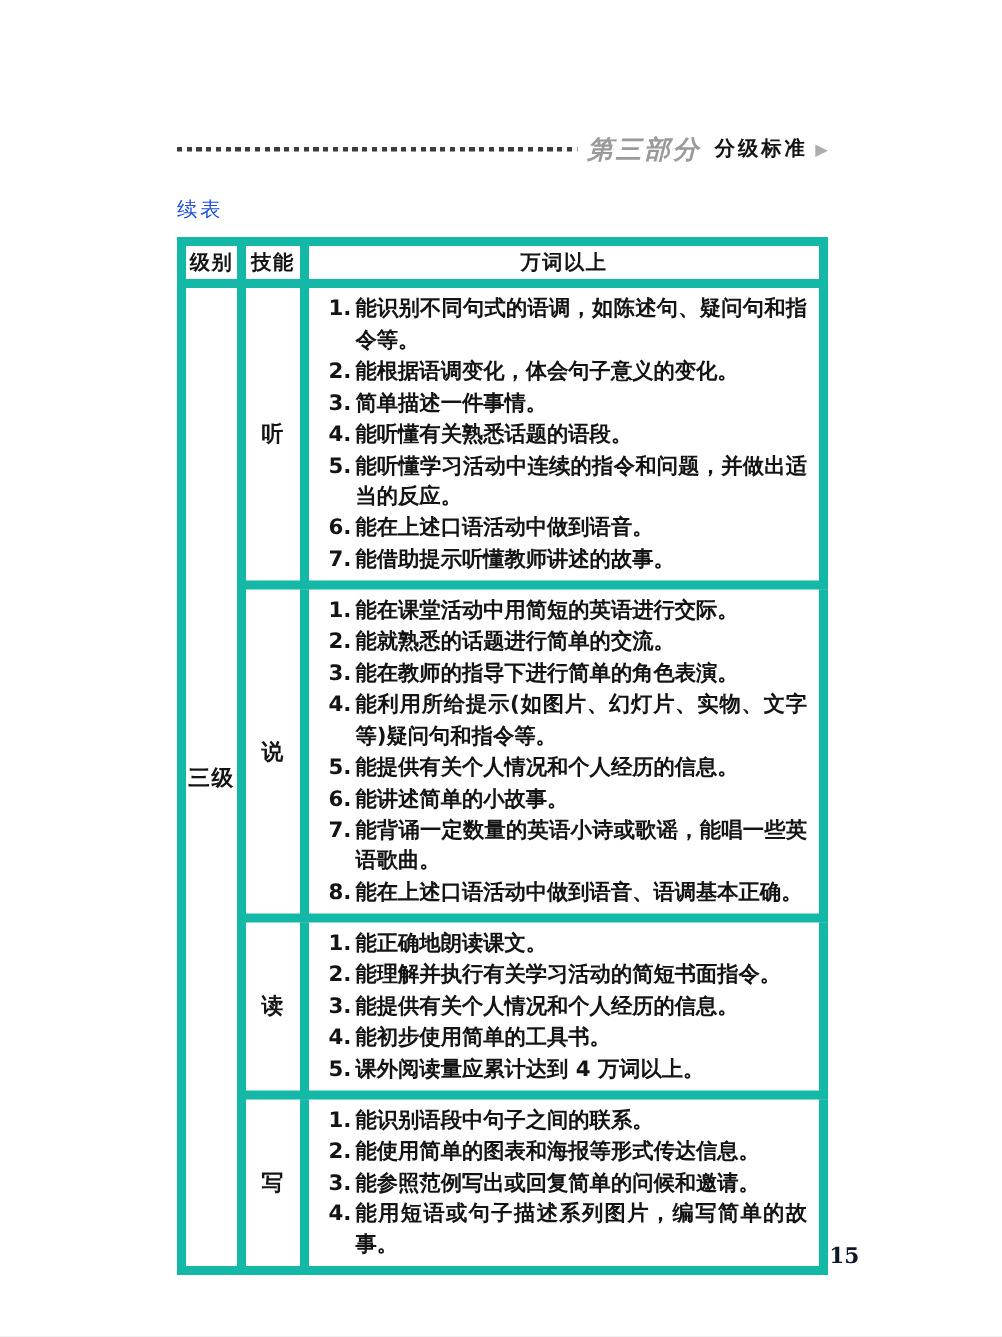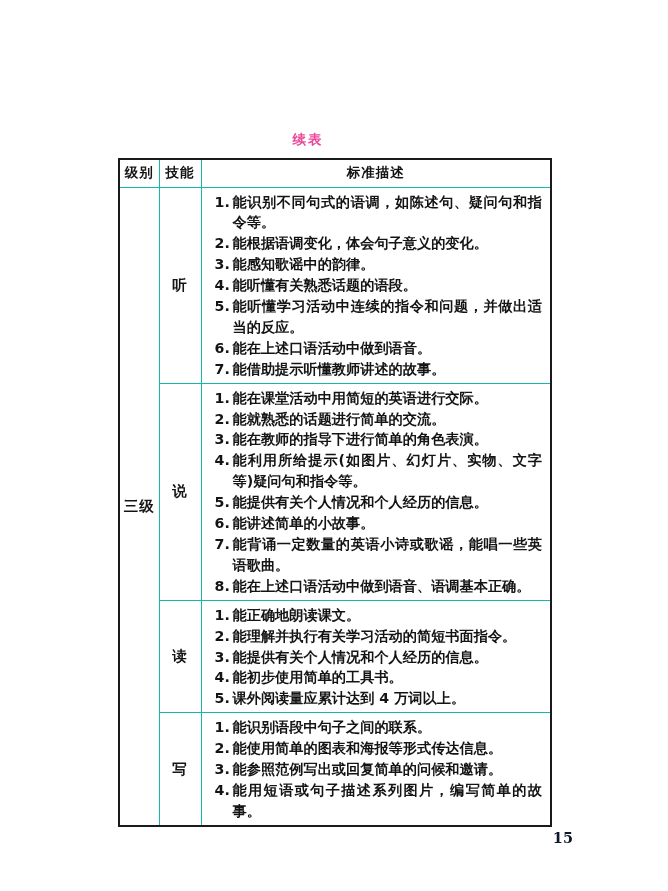--- a/index.html
+++ b/index.html
@@ -53,41 +53,41 @@
     color: #adadad;
     line-height: 1;
   }
 
   
   .table-note {
     position: absolute;
     left: 118px;
     top: 131px;
     width: 434px;
-    text-align: center;
+    text-align: left;
     padding-right: 54px;
-    font-weight: bold;
+    font-weight: normal;
     font-size: 13.5px;
     letter-spacing: 2px;
-    color: #ec4899;
+    color: #1d4ed8;
   }
 
   
   table.standards {
     position: absolute;
     left: 118px;
     top: 158px;
     width: 434px;
     border-collapse: collapse;
     table-layout: fixed;
     border: 2px solid #1a1a1a;
   }
   table.standards th,
   table.standards td {
-    border: 1px solid #14b8a6;
+    border: 6px solid #14b8a6;
   }
   col.c-level { width: 40px; }
   col.c-skill { width: 42px; }
   tr.header-row { height: 28px; }
   tr.row-listen { height: 191px; }
   tr.row-speak  { height: 209px; }
   tr.row-read   { height: 110px; }
   tr.row-write  { height: 96px;  }
 
   th.hcell {
@@ -143,44 +143,50 @@
     font-weight: bold;
     font-size: 14.5px;
     color: #0f172a;
   }
 </style>
 </head>
 <body>
 
 <div class="page">
 
+  <div class="running-head">
+    <div class="dotted-rule"></div>
+    <span class="part-label">第三部分</span>
+    <span class="part-title">分级标准</span>
+    <span class="head-arrow">▶</span>
+  </div>
 
   <div class="table-note">续表</div>
 
   <table class="standards">
     <colgroup>
       <col class="c-level">
       <col class="c-skill">
       <col class="c-desc">
     </colgroup>
     <tbody>
       <tr class="header-row">
         <th class="hcell">级别</th>
         <th class="hcell">技能</th>
-        <th class="hcell">标准描述</th>
+        <th class="hcell">万词以上</th>
       </tr>
 
       <tr class="row-listen">
         <td class="level-cell" rowspan="4">三级</td>
         <td class="skill-cell">听</td>
         <td class="desc-cell">
           <ol class="items">
             <li>能识别不同句式的语调，如陈述句、疑问句和指令等。</li>
             <li>能根据语调变化，体会句子意义的变化。</li>
-            <li>能感知歌谣中的韵律。</li>
+            <li>简单描述一件事情。</li>
             <li>能听懂有关熟悉话题的语段。</li>
             <li>能听懂学习活动中连续的指令和问题，并做出适当的反应。</li>
             <li>能在上述口语活动中做到语音。</li>
             <li>能借助提示听懂教师讲述的故事。</li>
           </ol>
         </td>
       </tr>
 
       <tr class="row-speak">
         <td class="skill-cell">说</td>

